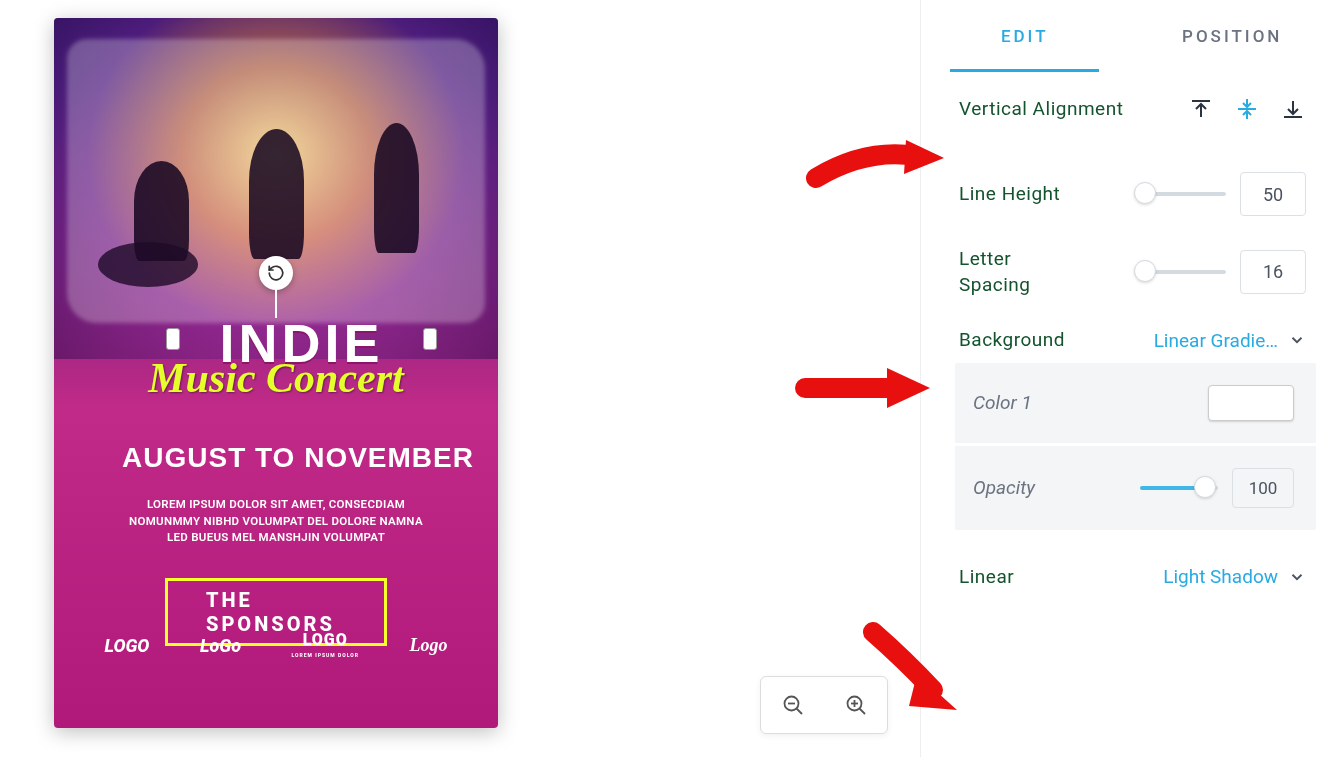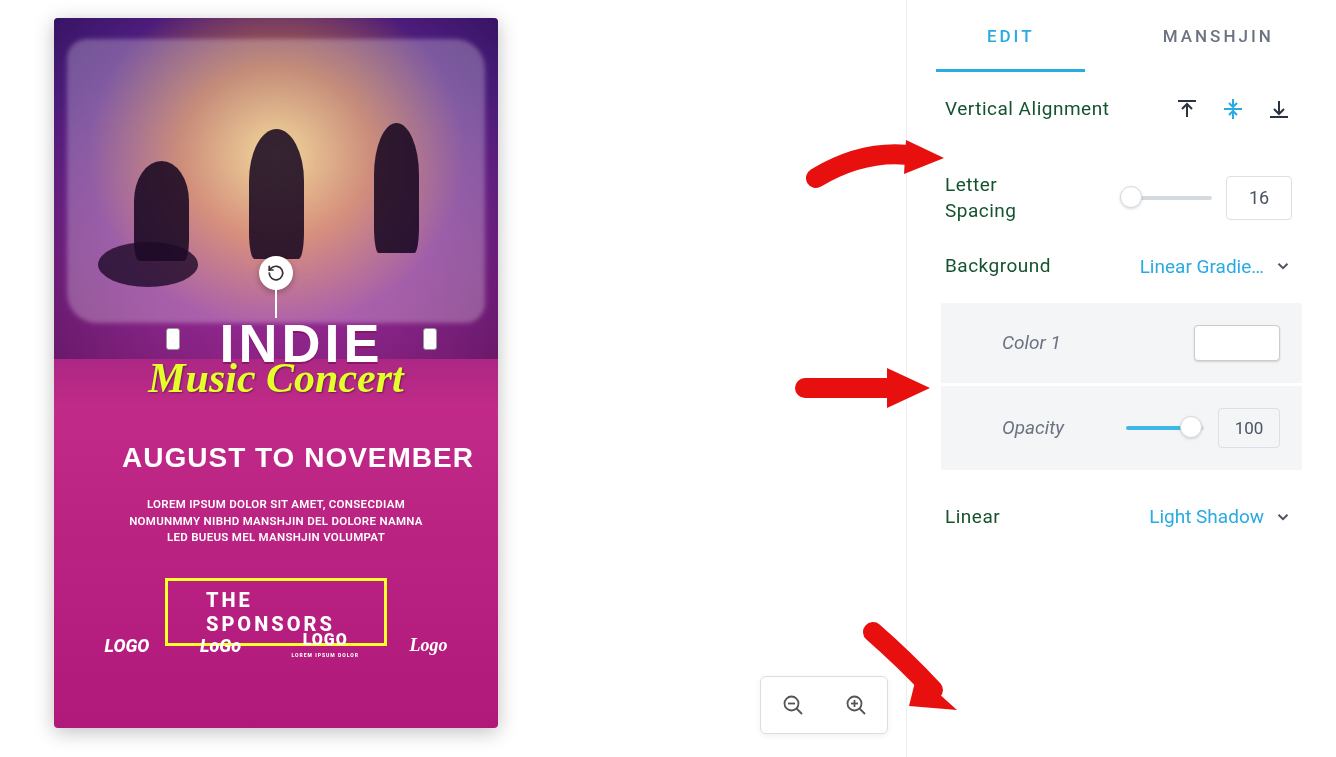--- a/index.html
+++ b/index.html
@@ -168,21 +168,21 @@
     box-shadow: 0 2px 6px rgba(0,0,0,.06);
   }
   .zoom-btn {
     width: 30px; height: 30px;
     display:flex; align-items:center; justify-content:center;
     color:#555; cursor:pointer;
   }
 
   .sidebar {
     position: absolute;
-    right: 14px; top: 0;
+    right: 0; top: 0;
     width: 416px; height: 757px;
     background: #fff;
     border-left: 1px solid #eee;
     padding-bottom: 20px;
   }
   .tabs {
     display:flex; height:72px;
   }
   .tab {
     flex:1; display:flex; align-items:center; justify-content:center;
@@ -241,21 +241,21 @@
     background:#f3f5f6;
     margin-left:-4px; margin-right:-10px;
     padding: 0; border-radius:2px;
   }
   .nested-row {
     display:flex; align-items:center; justify-content:space-between;
     padding: 22px 22px 22px 18px;
     border-bottom: 3px solid #fff;
   }
   .nested-row:last-child { border-bottom:none; }
-  .nested-label { font-size:19px; color:#6b7280; font-style:italic;margin-left:43px; }
+  .nested-label { font-size:19px; color:#6b7280; font-style:italic; }
   .color-swatch {
     width: 86px; height: 36px; border-radius:4px;
     border:1px solid #ccc; box-shadow:0 1px 2px rgba(0,0,0,.15);
     cursor:pointer;
   }
   .arrow {
     position:absolute; z-index: 5;
   }
   .arrow svg { display:block; }
 </style>
@@ -287,21 +287,21 @@
       <div class="sel-handle sh-r"></div>
       <div class="indie-text">INDIE</div>
     </div>
 
     <div class="music-concert">Music Concert</div>
 
     <div class="dates">AUGUST TO NOVEMBER</div>
 
     <div class="lorem">
       <span>LOREM IPSUM DOLOR SIT AMET, CONSECDIAM</span><br>
-      <span>NOMUNMMY NIBHD MANSHJIN DEL DOLORE NAMNA</span><br>
+      <span>NOMUNMMY NIBHD VOLUMPAT DEL DOLORE NAMNA</span><br>
       <span>LED BUEUS MEL MANSHJIN VOLUMPAT</span>
     </div>
 
     <div class="sponsors-box">THE SPONSORS</div>
 
     <div class="logos">
       <span class="logo-item">LOGO</span>
       <span class="logo-item">LoGo</span>
       <span class="logo-item small">
         <span style="font-size:16px;font-weight:900">LOGO</span><br>
@@ -346,21 +346,21 @@
     <svg width="110" height="100" viewBox="0 0 110 100">
         <path d="M18 12 Q 50 40 78 70" stroke="#e80f0f" stroke-width="20" fill="none" stroke-linecap="round"></path>
         <polygon points="62,54 102,90 54,86" fill="#e80f0f"></polygon>
       </svg>
   </div>
 </div>
 
 <div class="sidebar">
   <div class="tabs">
     <div class="tab active">EDIT</div>
-    <div class="tab">MANSHJIN</div>
+    <div class="tab">POSITION</div>
   </div>
 
   <div class="panel">
 
     <div class="row" style="margin-bottom:50px;">
       <div class="label">Vertical Alignment</div>
       <div class="align-icons">
         <div class="align-btn">
           <svg width="24" height="24" viewBox="0 0 24 24" fill="none" stroke="currentColor" stroke-width="2">
               <line x1="3" y1="4" x2="21" y2="4"></line>
@@ -380,32 +380,41 @@
         <div class="align-btn">
           <svg width="24" height="24" viewBox="0 0 24 24" fill="none" stroke="currentColor" stroke-width="2">
               <line x1="3" y1="20" x2="21" y2="20"></line>
               <line x1="12" y1="4" x2="12" y2="17"></line>
               <polyline points="7 12 12 17 17 12"></polyline>
             </svg>
         </div>
       </div>
     </div>
 
+    <div class="row">
+      <div class="label">Line Height</div>
+      <div class="slider-wrap">
+        <div class="slider">
+          <div class="slider-thumb" style="left:-4px"></div>
+        </div>
+        <div class="num-input">50</div>
+      </div>
+    </div>
 
     <div class="row">
       <div class="label" style="max-width:120px">Letter Spacing</div>
       <div class="slider-wrap">
         <div class="slider">
           <div class="slider-thumb" style="left:-4px"></div>
         </div>
         <div class="num-input">16</div>
       </div>
     </div>
 
-    <div class="row" style="margin-bottom:24px;text-align:right;">
+    <div class="row" style="margin-bottom:10px;text-align:right;">
       <div class="label">Background</div>
       <div class="dropdown">
         <span class="dd-text">Linear Gradie…</span>
         <svg class="chev" width="18" height="18" viewBox="0 0 24 24" fill="none" stroke="currentColor" stroke-width="2.5">
             <polyline points="6 9 12 15 18 9"></polyline>
           </svg>
       </div>
     </div>
 
     <div class="nested-panel">

